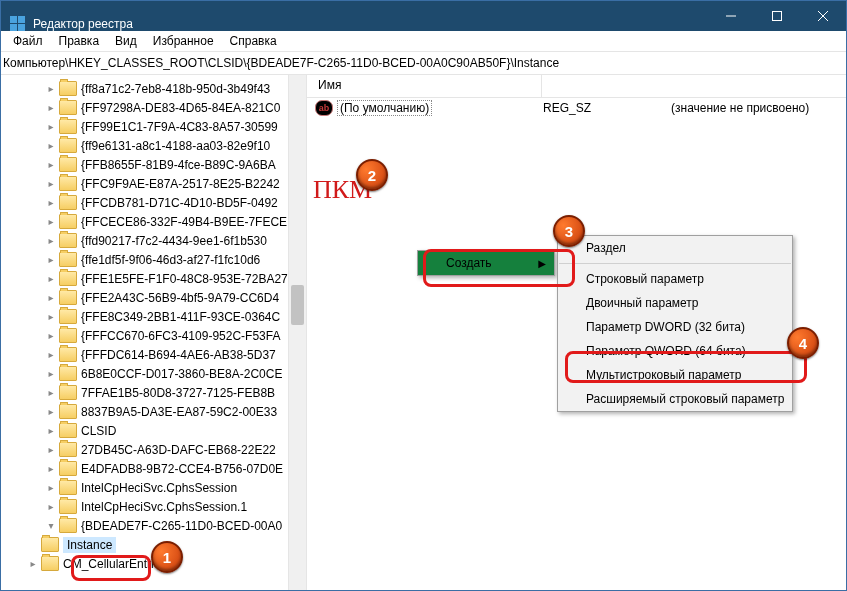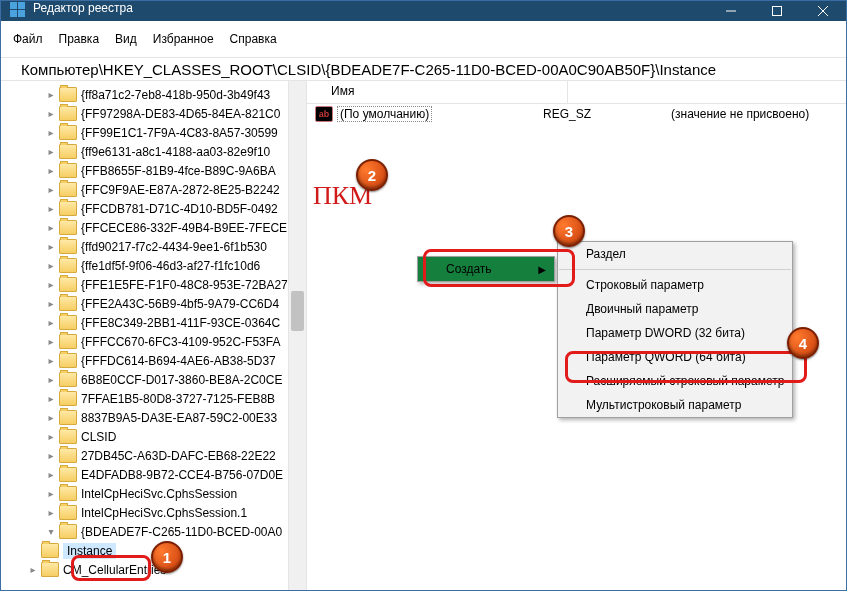--- a/index.html
+++ b/index.html
@@ -1,45 +1,45 @@
 <!DOCTYPE html>
 <html><head>
 <meta charset="utf-8">
 <style>
 html,body{margin:0;padding:0;font-family:"Segoe UI",Tahoma,sans-serif;font-size:12px;background:#fff;color:#000;user-select:none}
 .window{width:847px;height:591px;border:1px solid #3a6ea5;background:#fff;display:flex;flex-direction:column;position:relative;box-sizing:border-box}
-.titlebar{height:20px;background:#1e4a6d;color:#fff;display:flex;align-items:flex-start;padding:0 0 0 8px}
+.titlebar{height:30px;background:#1e4a6d;color:#fff;display:flex;align-items:flex-end;padding:0 0 0 8px}
 .titlebar .app-icon{width:16px;height:16px;margin-right:8px;display:flex;flex-wrap:wrap}
 .titlebar .app-icon span{width:7px;height:7px;margin:0.5px;background:#4aa3df}
 .titlebar .title{flex:1;font-size:12px}
 .winbtns{display:flex;height:100%}
 .winbtn{width:46px;display:flex;align-items:center;justify-content:center;color:#fff;font-size:14px}
 .winbtn svg{stroke:#fff;stroke-width:1;fill:none}
-.menubar{height:20px;display:flex;align-items:center;padding:8px 4px;border-bottom:1px solid #e5e5e5;font-size:12px}
+.menubar{height:20px;display:flex;align-items:center;padding:0 4px;border-bottom:1px solid #e5e5e5;font-size:12px}
 .menubar span{padding:0 8px}
-.addressbar{height:22px;display:flex;align-items:center;padding:0 20px;border-bottom:1px solid #e5e5e5;font-size:15px}
+.addressbar{height:22px;display:flex;align-items:center;padding:0 2px;border-bottom:1px solid #e5e5e5;font-size:12px}
 .content{flex:1;display:flex;min-height:0}
 .tree{width:305px;border-right:1px solid #e5e5e5;overflow:hidden;padding:4px 0;position:relative}
 .tree ul{list-style:none;margin:0;padding:0}
 .tree li{white-space:nowrap;height:19px;display:flex;align-items:center;font-size:12px}
 .tree li.lv2{padding-left:44px}
 .tree li.lv3{padding-left:26px}
 .tree li.lv1{padding-left:26px}
 .tree .exp{width:12px;color:#888;font-size:10px;display:inline-flex;justify-content:center}
 .tree .folder{width:16px;height:13px;background:linear-gradient(180deg,#ffe9a6 0%,#f6ce63 100%);border:1px solid #d6a93c;border-radius:1px;margin:0 4px 0 2px;position:relative}
 .tree .folder:before{content:"";position:absolute;top:-3px;left:0;width:6px;height:2px;background:#f6ce63;border:1px solid #d6a93c;border-bottom:none;border-radius:1px 1px 0 0}
 .tree .sel{background:#cde8ff}
 .list{flex:1;position:relative}
 .list .hdr{display:flex;height:22px;border-bottom:1px solid #e5e5e5;font-size:12px}
-.list .hdr div{border-right:1px solid #e5e5e5;padding:3px 24px}
+.list .hdr div{border-right:1px solid #e5e5e5;padding:3px 11px}
 .list .row{display:flex;align-items:center;height:20px;font-size:12px}
 .list .row .c1{width:220px;padding-left:8px;display:flex;align-items:center}
 .list .row .c2{width:120px;padding-left:8px}
 .list .row .c3{padding-left:8px}
-.abicon{width:16px;height:14px;border:1px solid #c97979;background:#000000;color:#c53a3a;font-size:9px;font-weight:bold;display:inline-flex;align-items:center;justify-content:center;margin-right:4px;border-radius:2px}
+.abicon{width:16px;height:14px;border:1px solid #c97979;background:#000000;color:#c53a3a;font-size:9px;font-weight:bold;display:inline-flex;align-items:center;justify-content:center;margin-right:4px;border-radius:7px}
 .ctxmenu{position:absolute;background:#f2f2f2;border:1px solid #a0a0a0;box-shadow:2px 2px 4px rgba(0,0,0,.3);font-size:12px}
 .ctxmenu .item{height:24px;padding:0 30px 0 28px;display:flex;align-items:center;position:relative;white-space:nowrap}
 .ctxmenu .sep{height:1px;background:#d0d0d0;margin:3px 1px}
 .ctxmenu .item.hover{background:#15803d}
 .ctxmenu .item .arrow{position:absolute;right:8px;font-size:10px}
 .pkm{position:absolute;font-family:"Times New Roman",serif;color:#d11a1a;font-size:26px;font-weight:500}
 .badge{position:absolute;width:28px;height:28px;border-radius:50%;background:radial-gradient(circle at 30% 30%,#ff7a2e,#c63a09);border:2px solid #7a1e00;box-shadow:inset 0 -2px 3px rgba(0,0,0,.4),0 1px 2px rgba(0,0,0,.5);color:#fff;font-weight:bold;font-size:15px;display:flex;align-items:center;justify-content:center;z-index:20}
 .anno-box{position:absolute;border:3px solid #e11a1a;border-radius:8px;z-index:15;pointer-events:none}
 .scrollbar{position:absolute;right:0;top:0;bottom:0;width:17px;background:#f0f0f0;border-left:1px solid #e5e5e5}
 .scrollthumb{position:absolute;left:2px;right:2px;top:210px;height:40px;background:#c2c2c2;border-radius:2px}
@@ -114,21 +114,21 @@
             <span>{ff9e6131-a8c1-4188-aa03-82e9f10</span>
           </li>
           <li class="lv2">
             <span class="exp">▸</span>
             <span class="folder"></span>
             <span>{FFB8655F-81B9-4fce-B89C-9A6BA</span>
           </li>
           <li class="lv2">
             <span class="exp">▸</span>
             <span class="folder"></span>
-            <span>{FFC9F9AE-E87A-2872-8E25-B2242</span>
+            <span>{FFC9F9AE-E87A-2517-8E25-B2242</span>
           </li>
           <li class="lv2">
             <span class="exp">▸</span>
             <span class="folder"></span>
             <span>{FFCDB781-D71C-4D10-BD5F-0492</span>
           </li>
           <li class="lv2">
             <span class="exp">▸</span>
             <span class="folder"></span>
             <span>{FFCECE86-332F-49B4-B9EE-7FECE</span>
@@ -248,22 +248,22 @@
         </div>
       </div>
 
       <div class="ctxmenu" style="left:250px;top:160px;width:234px">
         <div class="item">Раздел</div>
         <div class="sep"></div>
         <div class="item">Строковый параметр</div>
         <div class="item">Двоичный параметр</div>
         <div class="item">Параметр DWORD (32 бита)</div>
         <div class="item">Параметр QWORD (64 бита)</div>
+        <div class="item">Мультистроковый параметр</div>
         <div class="item">Расширяемый строковый параметр</div>
-        <div class="item">Мультистроковый параметр</div>
       </div>
 
     </div>
   </div>
 
   <div class="anno-box" style="left:70px;top:554px;width:74px;height:20px"></div>
   <div class="badge" style="left:150px;top:540px">1</div>
 
   <div class="badge" style="left:355px;top:158px">2</div>
 

